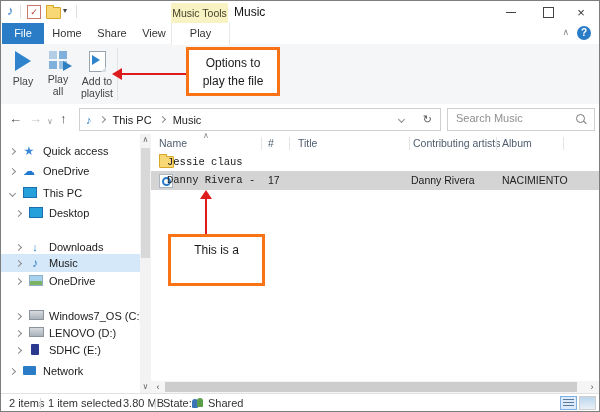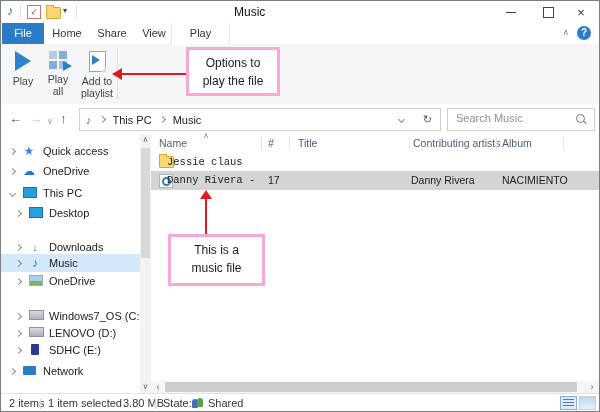--- a/index.html
+++ b/index.html
@@ -48,21 +48,21 @@
   .grid4 i.q2{left:10px;top:0;}
   .grid4 i.q3{left:0;top:10px;}
   .grid4 i.q4{left:10px;top:10px;background:#9cc1e2;}
   .grid4 .gt{position:absolute;right:-4px;bottom:-1px;width:0;height:0;border-left:9px solid #2e7fc2;border-top:5px solid transparent;border-bottom:5px solid transparent;background:none;}
   .page{position:relative;display:block;width:15px;height:19px;border:1px solid #98a4b2;background:#fff;margin:3px auto 3px;}
   .page .ptri{position:absolute;left:2px;top:3px;width:0;height:0;border-left:8px solid #2e83cc;border-top:5px solid transparent;border-bottom:5px solid transparent;}
   .page .fold{position:absolute;right:-1px;bottom:-1px;width:0;height:0;border-left:5px solid transparent;border-bottom:5px solid #d7dde3;}
   .ribsep{position:absolute;left:116px;top:4px;width:1px;height:52px;background:#e3e3e3;}
 
   
-  .annot{position:absolute;background:#fff;border:3px solid #f9a8d4;text-align:center;font-size:12px;color:#1a1a1a;line-height:18px;z-index:5;}
+  .annot{position:absolute;background:#fff;border:3px solid #f97316;text-align:center;font-size:12px;color:#1a1a1a;line-height:18px;z-index:5;}
   .a1{left:185px;top:46px;width:88px;height:39px;padding-top:4px;}
   .arr1line{position:absolute;left:121px;top:72px;width:64px;height:2px;background:#dd1d1d;z-index:5;}
   .arr1head{position:absolute;left:111px;top:67px;width:0;height:0;border-top:6px solid transparent;border-bottom:6px solid transparent;border-right:10px solid #dd1d1d;z-index:5;}
   .a2{left:167px;top:233px;width:91px;height:42px;padding-top:4px;}
   .arr2line{position:absolute;left:204px;top:197px;width:2px;height:36px;background:#dd1d1d;z-index:5;}
   .arr2head{position:absolute;left:199px;top:189px;width:0;height:0;border-left:6px solid transparent;border-right:6px solid transparent;border-bottom:9px solid #dd1d1d;z-index:5;}
 
   
   .toolbar{position:absolute;top:103px;left:0;right:0;height:30px;background:#fff;border-bottom:1px solid #e4e4e4;}
   .nav{position:absolute;top:7px;font-size:13px;line-height:15px;}
@@ -151,20 +151,21 @@
 
 <div class="win">
 
   <div class="titlebar">
     <span class="tb-app">♪</span>
     <span class="tb-sep" style="left:19px"></span>
     <span class="qat-check">✓</span>
     <span class="qat-folder"></span>
     <span class="qat-drop">▾</span>
     <span class="tb-sep" style="left:75px"></span>
+    <div class="mtools">Music Tools</div>
     <div class="wtitle">Music</div>
     <div class="wc" style="left:495px">
         <span class="minline"></span>
       </div>
     <div class="wc" style="left:532px">
         <span class="maxbox"></span>
       </div>
     <div class="wc close" style="left:565px">×</div>
   </div>
 
@@ -327,21 +328,20 @@
       <span class="cell num">17</span>
       <span class="cell art">Danny Rivera</span>
       <span class="cell alb">NACIMIENTO</span>
     </div>
   </div>
 
   <div class="arr2head"></div>
   <div class="arr2line"></div>
   <div class="annot a2">
     <div>This is a</div>
-    <div>music file</div>
   </div>
 
   <div class="hscroll">
     <span class="harr left">‹</span>
     <div class="hthumb"></div>
     <span class="harr right">›</span>
   </div>
 
   <div class="statusbar">
     <span class="sb" style="left:8px">2 items</span>

